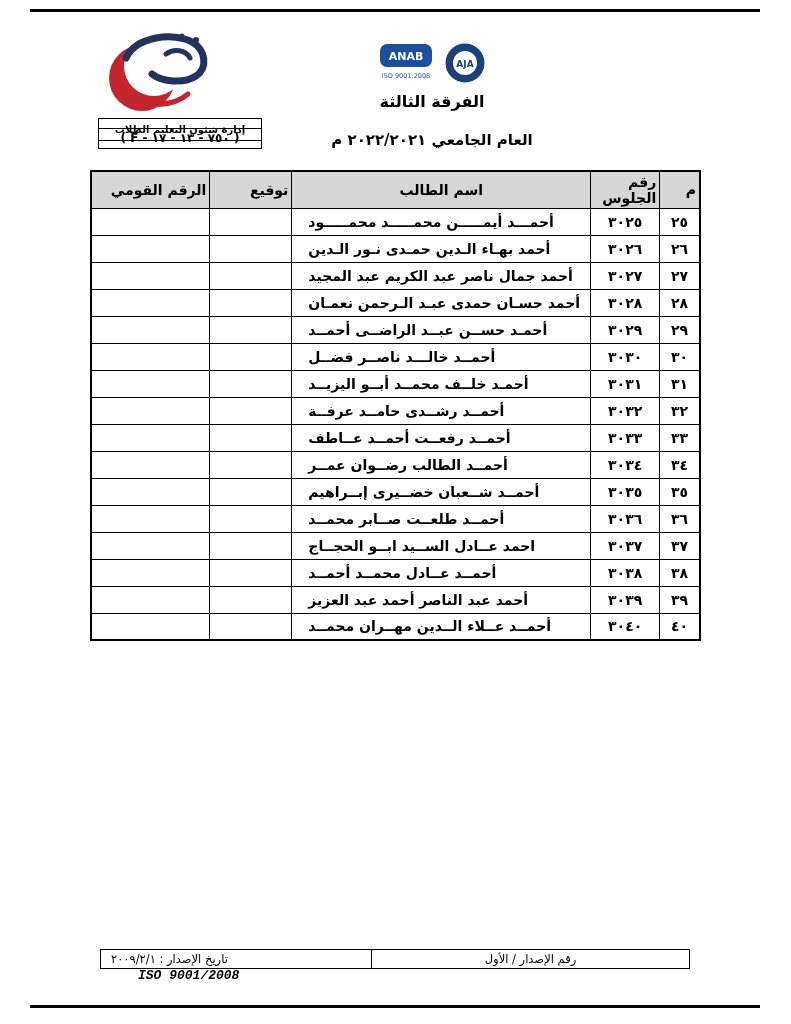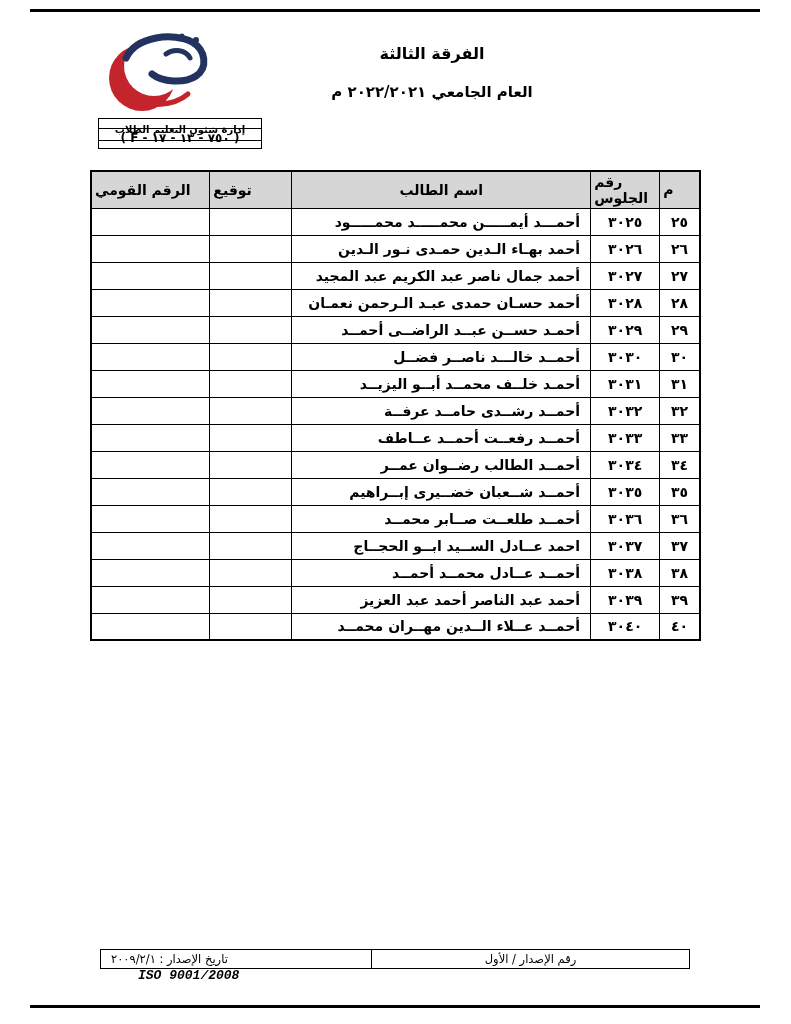--- a/index.html
+++ b/index.html
@@ -29,25 +29,25 @@
                line-height:21px; direction:rtl; }
   .code-box  { position:absolute; top:128px; left:98px; width:164px; height:21px;
                border:1px solid #000; text-align:center; font-size:12px; font-weight:bold;
                line-height:19px; direction:ltr; }
 
   
   table.students { position:absolute; top:170px; left:90px; width:611px;
                    border-collapse:collapse; direction:rtl; border:2px solid #000; }
   table.students th, table.students td { border:1px solid #000; }
   table.students thead th { background:#d6d6d6; height:37px; font-size:14px; font-weight:bold;
-                            text-align:left; vertical-align:middle; line-height:1.15; padding:0 3px; }
+                            text-align:right; vertical-align:middle; line-height:1.15; padding:0 3px; }
   table.students tbody td { height:27px; font-size:14px; font-weight:bold; vertical-align:middle; }
   .c-serial { width:48px;  text-align:center; }
   .c-seat   { width:72px;  text-align:center; }
-  .c-name   { width:256px; text-align:right; padding:0 10px 0 16px; white-space:nowrap; overflow:hidden; }
+  .c-name   { width:256px; text-align:left; padding:0 10px 0 16px; white-space:nowrap; overflow:hidden; }
   .c-sign   { width:95px; }
   .c-nid    { width:140px; }
 
   
   .issue-bar { position:absolute; top:949px; left:100px; width:590px; height:20px;
                border:1px solid #000; display:flex; direction:rtl; font-size:11.5px; }
   .issue-num  { width:318px; border-left:1px solid #000; text-align:center; line-height:18px;margin-left:31px; }
   .issue-date { flex:1; text-align:left; line-height:18px; padding:0 10px; }
   .iso-label { position:absolute; top:968px; left:138px; font-family:Liberation Mono, monospace;
                font-style:italic; font-weight:bold; font-size:13px; direction:ltr; }
@@ -56,20 +56,32 @@
 </style>
 </head>
 <body>
 
 <div class="page">
 
   <div class="rule top"></div>
 
 
   <div class="center-block">
+    <div class="cert-logos">
+      <svg width="56" height="40" viewBox="0 0 56 40">
+        <rect x="2" y="2" width="52" height="23" rx="7" fill="#1c4f9c"></rect>
+        <text x="28" y="18" fill="#ffffff" font-size="11" font-weight="bold" text-anchor="middle">ANAB</text>
+        <text x="28" y="36" fill="#1c4f9c" font-size="6.5" text-anchor="middle">ISO 9001:2008</text>
+      </svg>
+      <svg width="42" height="42" viewBox="0 0 42 42">
+        <circle cx="21" cy="21" r="19.5" fill="#1c3f7d"></circle>
+        <circle cx="21" cy="21" r="12" fill="#ffffff"></circle>
+        <text x="21" y="24.5" fill="#1c3f7d" font-size="9" font-weight="bold" text-anchor="middle">AJA</text>
+      </svg>
+    </div>
     <div class="doc-title">الفرقة الثالثة</div>
     <div class="doc-subtitle">العام الجامعي ٢٠٢٢/٢٠٢١ م</div>
   </div>
 
   <svg class="crescent" width="118" height="86" viewBox="0 0 118 86">
     <circle cx="46" cy="50" r="33" fill="#c4242b"></circle>
     <circle cx="58" cy="38" r="30" fill="#ffffff"></circle>
     <path d="M30 30 C40 8 78 4 96 14 C110 22 112 40 100 48 C88 56 66 54 56 46" fill="none" stroke="#22335f" stroke-width="7" stroke-linecap="round"></path>
     <path d="M70 26 C78 20 90 22 94 30" fill="none" stroke="#22335f" stroke-width="5" stroke-linecap="round"></path>
     <circle cx="100" cy="12" r="3" fill="#22335f"></circle>

